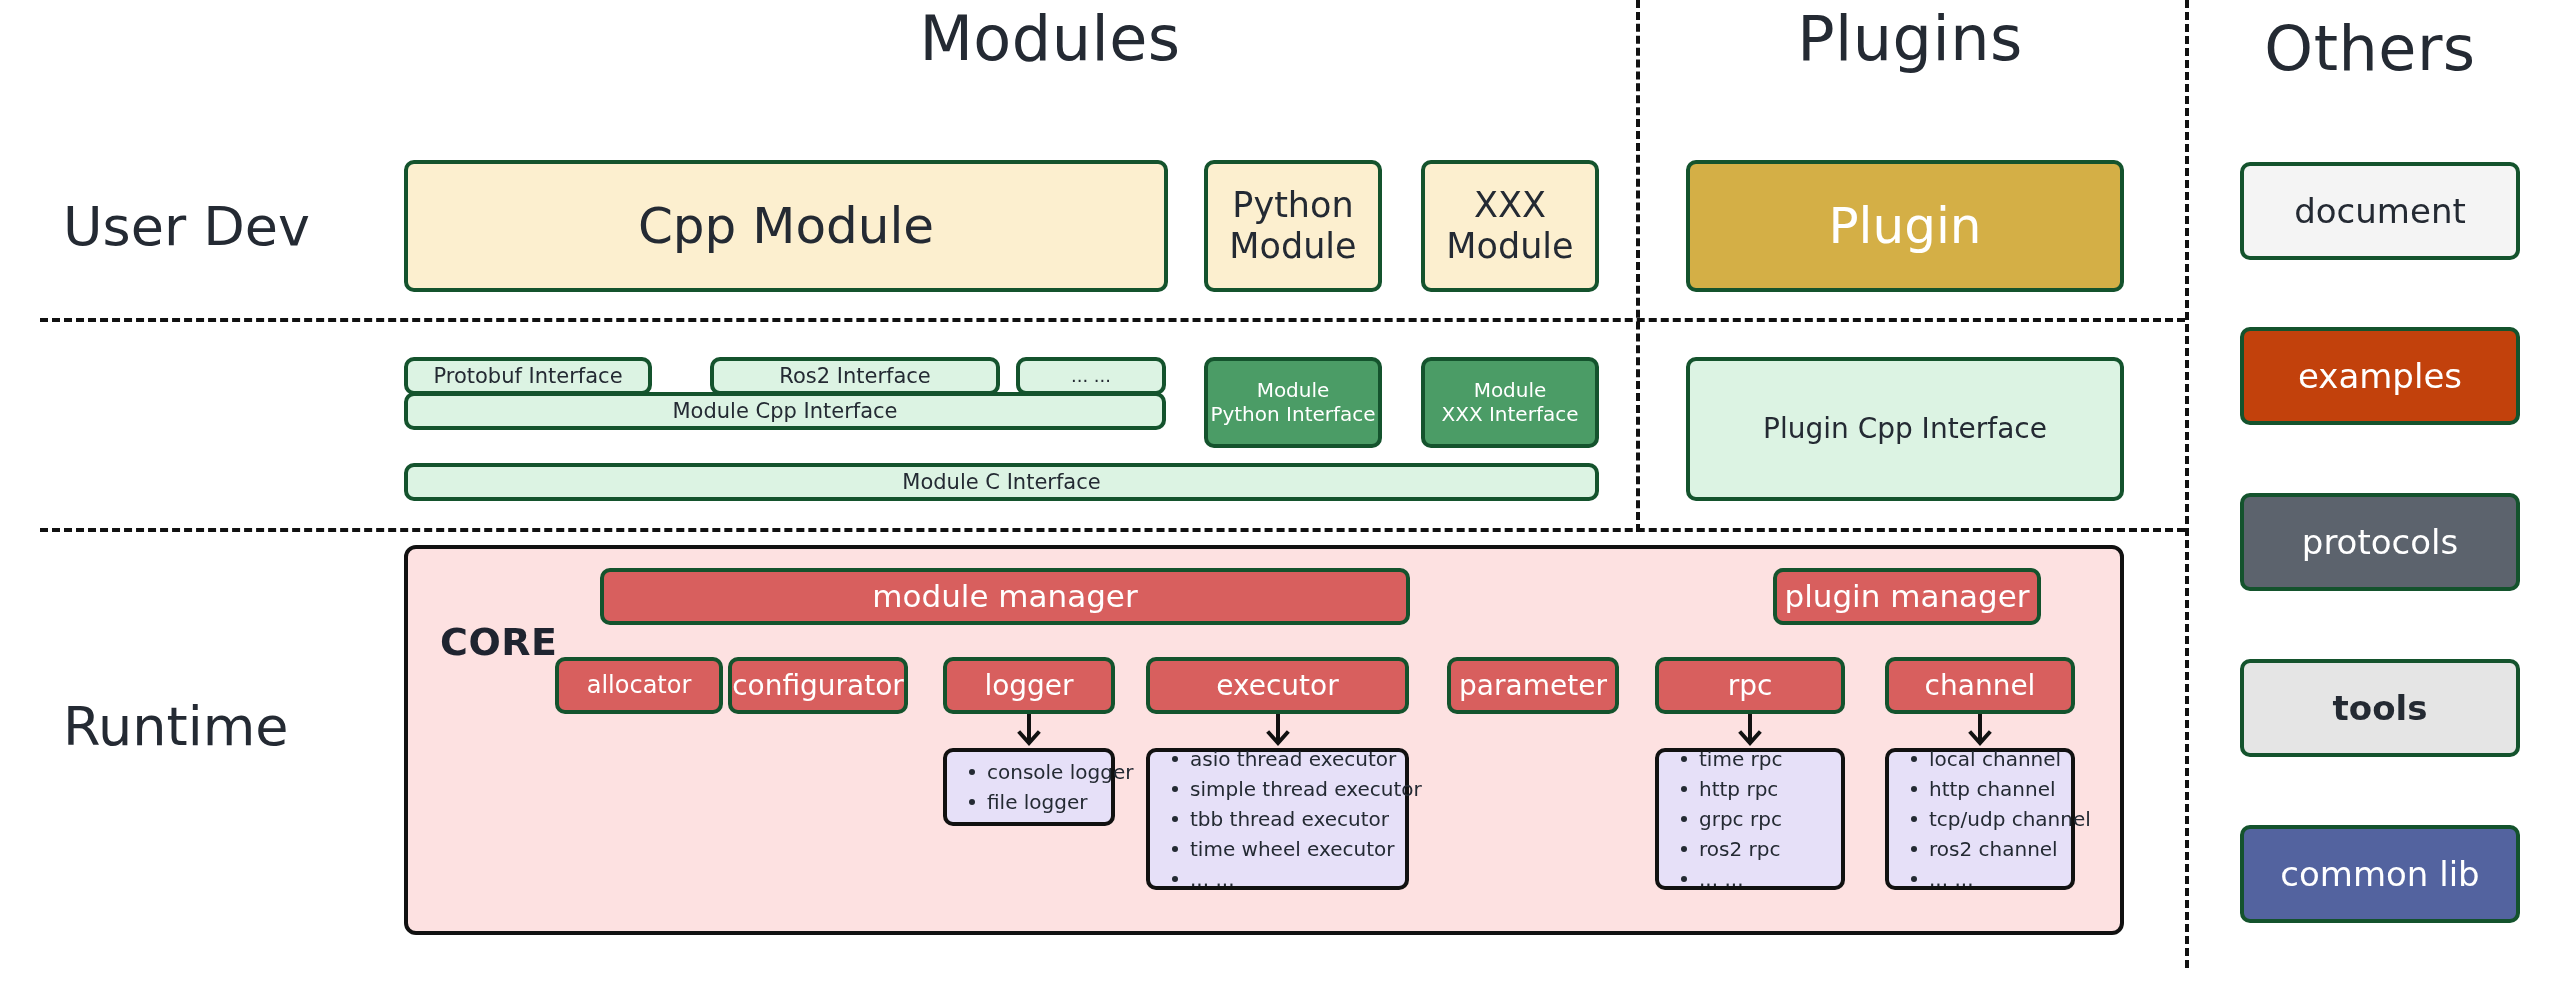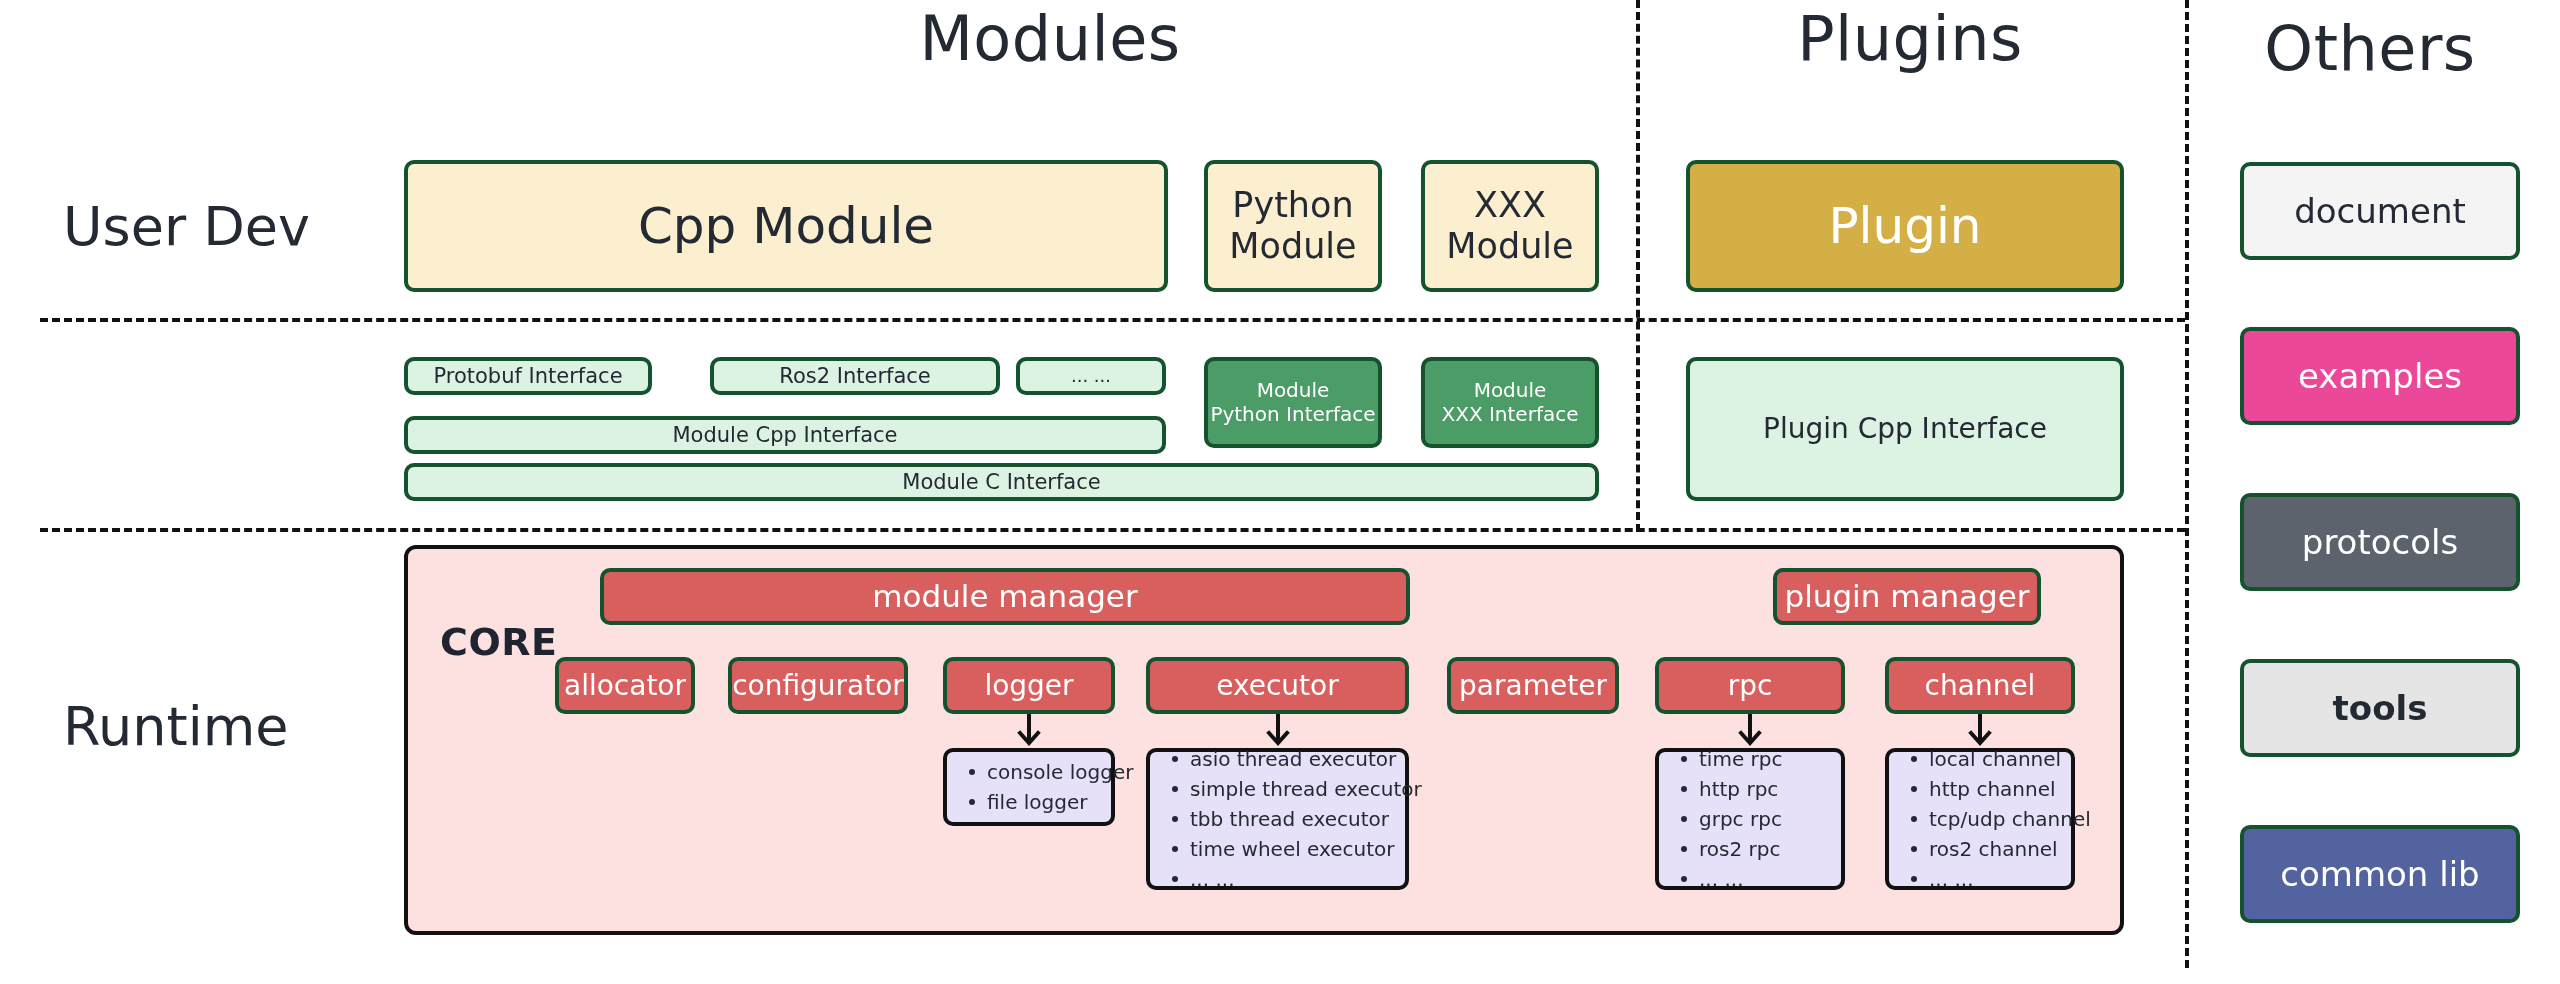--- a/index.html
+++ b/index.html
@@ -61,21 +61,21 @@
     box-sizing: border-box;
   }
   .node span { display: block; }
 
   .n-cream   { background: #fcefcf; color: #242a33; }
   .n-gold    { background: #d4af46; color: #ffffff; }
   .n-mint    { background: #dcf3e3; color: #242a33; }
   .n-green   { background: #4b9c66; color: #ffffff; }
   .n-red     { background: #d85f5e; color: #ffffff; }
   .n-white   { background: #f4f4f4; color: #242a33; }
-  .n-gray    { background: #ec4899; color: #ffffff; }
+  .n-gray    { background: #c2410c; color: #ffffff; }
   .n-dgray   { background: #5c636d; color: #ffffff; }
   .n-periw   { background: #e5e5e5; color: #242a33; font-weight: bold; }
   .n-blue    { background: #53639f; color: #ffffff; }
 
   
   #core-panel {
     background: #fde1e1;
     border: 4px solid #111111;
     border-radius: 12px;
     box-sizing: border-box;
@@ -167,21 +167,21 @@
   <div class="abs node n-mint" style="left:404px; top:357px; width:248px; height:38px; font-size:21px;">
     <span>Protobuf Interface</span>
   </div>
   <div class="abs node n-mint" style="left:710px; top:357px; width:290px; height:38px; font-size:21px;">
     <span>Ros2 Interface</span>
   </div>
   <div class="abs node n-mint" style="left:1016px; top:357px; width:150px; height:38px; font-size:18px;">
     <span>... ...</span>
   </div>
 
-  <div class="abs node n-mint" style="left:404px; top:416px; width:762px; height:38px; font-size:21px;">
+  <div class="abs node n-mint" style="left:404px; top:392px; width:762px; height:38px; font-size:21px;">
     <span>Module Cpp Interface</span>
   </div>
 
   <div class="abs node n-mint" style="left:404px; top:463px; width:1195px; height:38px; font-size:21px;">
     <span>Module C Interface</span>
   </div>
 
   <div class="abs node n-green" style="left:1204px; top:357px; width:178px; height:91px; font-size:20px; flex-direction:column;">
     <span>Module</span>
     <span>Python Interface</span>
@@ -200,21 +200,21 @@
 
   <div class="abs" id="core-label" style="left:440px; top:620px;">CORE</div>
 
   <div class="abs node n-red" style="left:600px; top:568px; width:810px; height:57px; font-size:31px;">
     <span>module manager</span>
   </div>
   <div class="abs node n-red" style="left:1773px; top:568px; width:268px; height:57px; font-size:31px;">
     <span>plugin manager</span>
   </div>
 
-  <div class="abs node n-red" style="left:555px; top:657px; width:140px; height:57px; font-size:28px;">
+  <div class="abs node n-red" style="left:555px; top:657px; width:168px; height:57px; font-size:24px;">
     <span>allocator</span>
   </div>
   <div class="abs node n-red" style="left:728px; top:657px; width:180px; height:57px; font-size:28px;">
     <span>configurator</span>
   </div>
   <div class="abs node n-red" style="left:943px; top:657px; width:172px; height:57px; font-size:28px;">
     <span>logger</span>
   </div>
   <div class="abs node n-red" style="left:1146px; top:657px; width:263px; height:57px; font-size:28px;">
     <span>executor</span>

